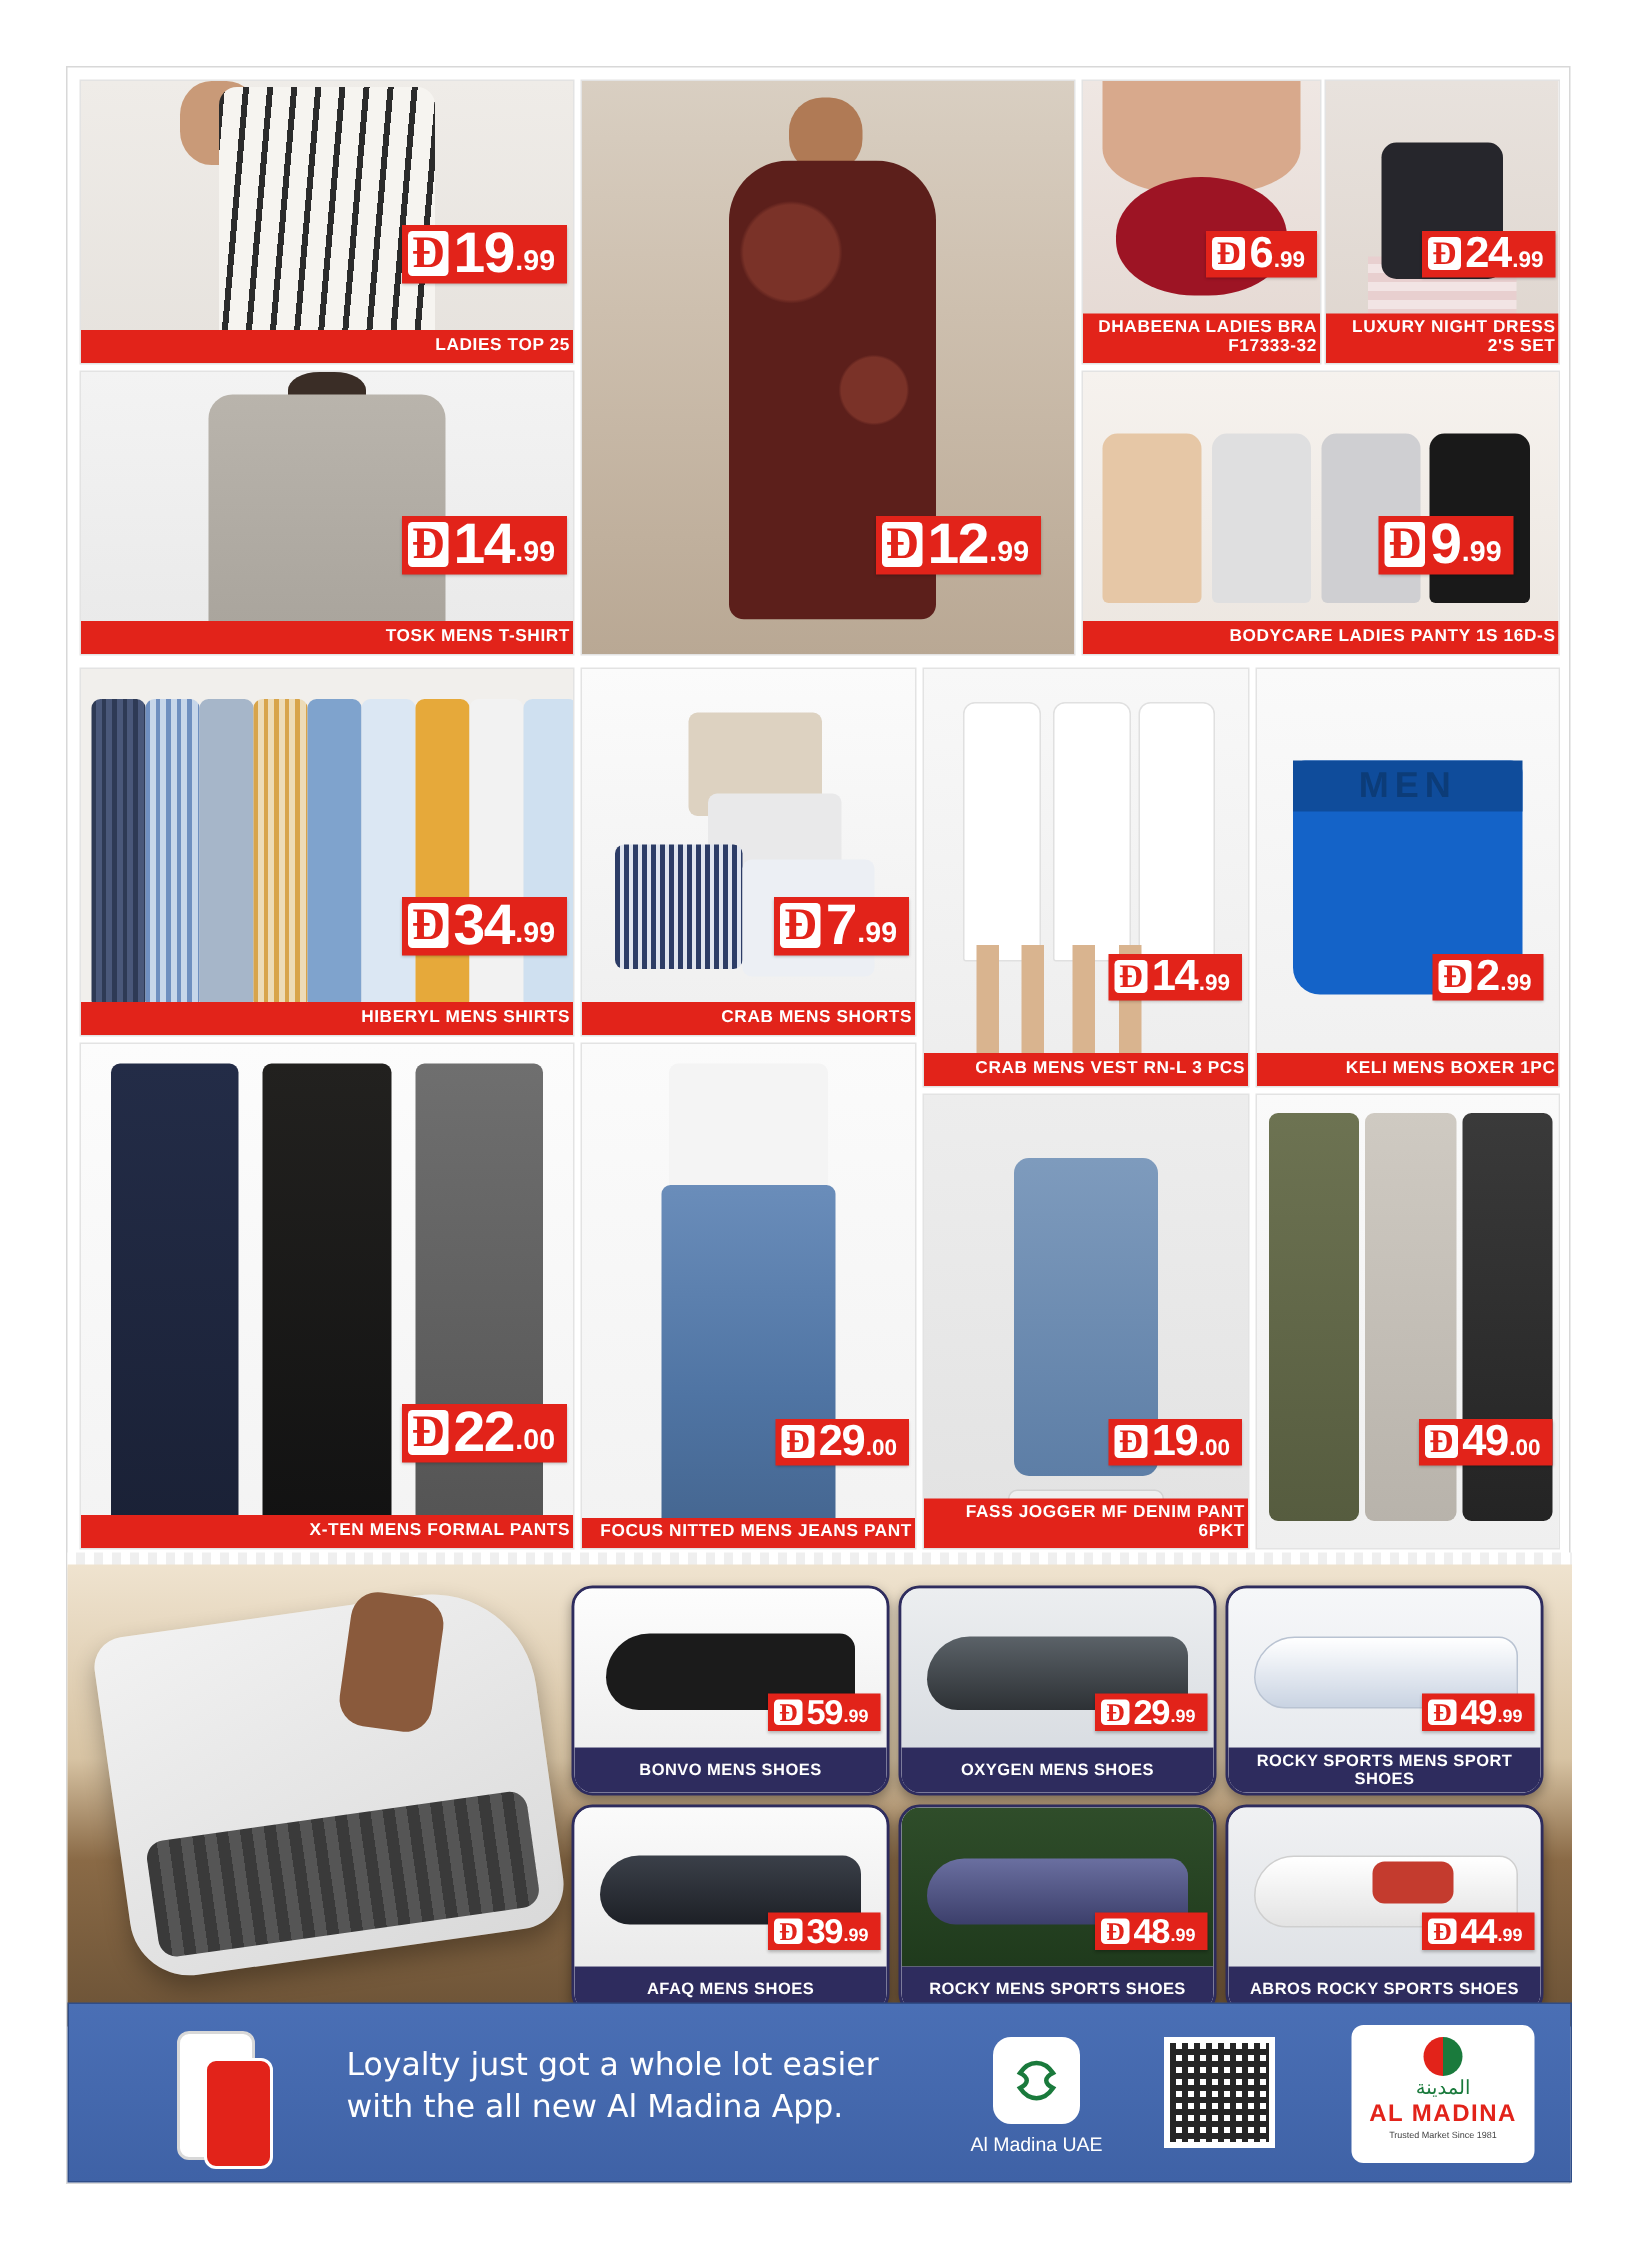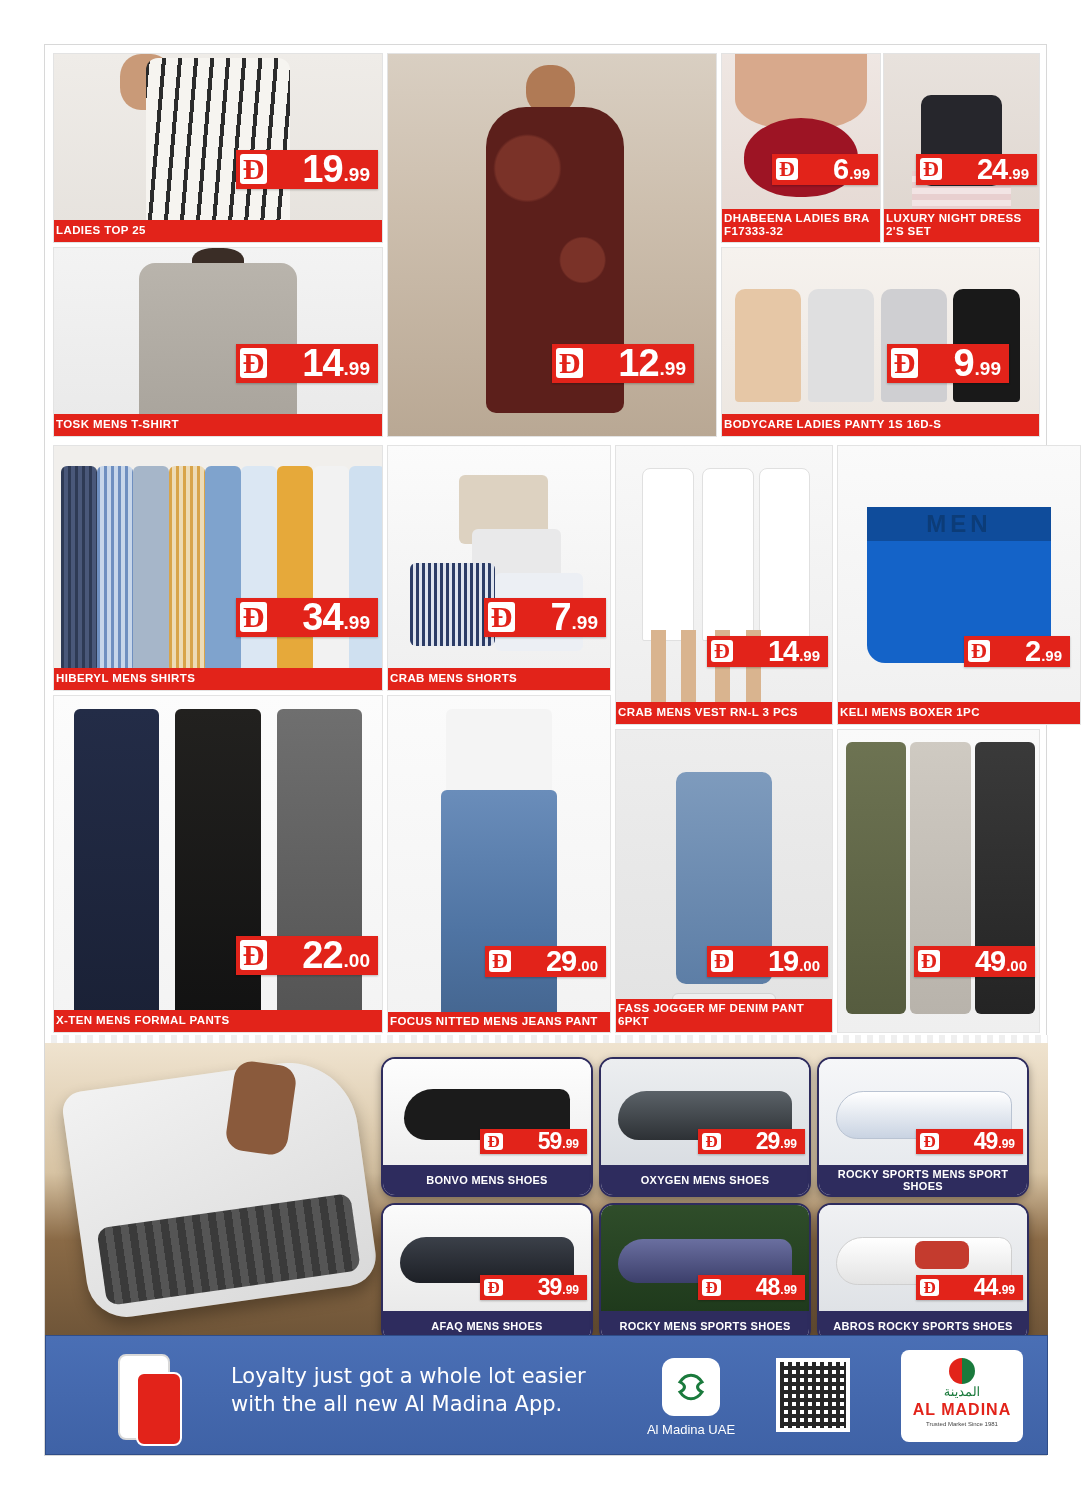--- a/index.html
+++ b/index.html
@@ -32,21 +32,21 @@
     position:absolute; left:0; top:0; right:0; bottom:0;
     background:#f2f2f2;
     overflow:hidden;
   }
   .label {
     position:absolute; left:0; right:0; bottom:0;
     background:#e2231a;
     color:#fff;
     font-size:11.5px;
     letter-spacing:.4px;
-    text-align:left;
+    text-align:right;
     padding:4px 2px 5px;
     line-height:1.15;
     font-weight:600;
   }
   .label.two { padding:3px 2px 4px; }
 
   
   .price {
     position:absolute;
     background:#e2231a;
@@ -64,21 +64,20 @@
     border-radius:3px;
     padding:0 3px;
     margin-right:3px;
     line-height:1;
     align-self:center;
   }
   .price .int {
     font-weight:700;
     line-height:.92;
     letter-spacing:-1px;
-    margin-left:32px;
   }
   .price .dec {
     font-weight:700;
     line-height:1;
     margin-left:1px;
   }
   .price.sz-lg .dh { font-size:30px; }
   .price.sz-lg .int { font-size:38px; }
   .price.sz-lg .dec { font-size:19px; padding-bottom:3px;}
   .price.sz-md .dh { font-size:22px; }
@@ -441,21 +440,21 @@
           <div class="leg" style="left:60%"></div>
       </div>
       <div class="price sz-md" style="right:4px; top:190px;">
         <span class="dh">Ð</span>
         <span class="int">14</span>
         <span class="dec">.99</span>
       </div>
       <div class="label">CRAB MENS VEST RN-L 3 PCS</div>
     </div>
 
-    <div class="tile" style="left:792px; top:400px; width:244px; height:280px;">
+    <div class="tile" style="left:792px; top:400px; width:203px; height:280px;">
       <div class="photo ph-boxer">
         <div class="band"></div>
           <div class="men">MEN</div>
       </div>
       <div class="price sz-md" style="right:10px; top:190px;">
         <span class="dh">Ð</span>
         <span class="int">2</span>
         <span class="dec">.99</span>
       </div>
       <div class="label">KELI MENS BOXER 1PC</div>

